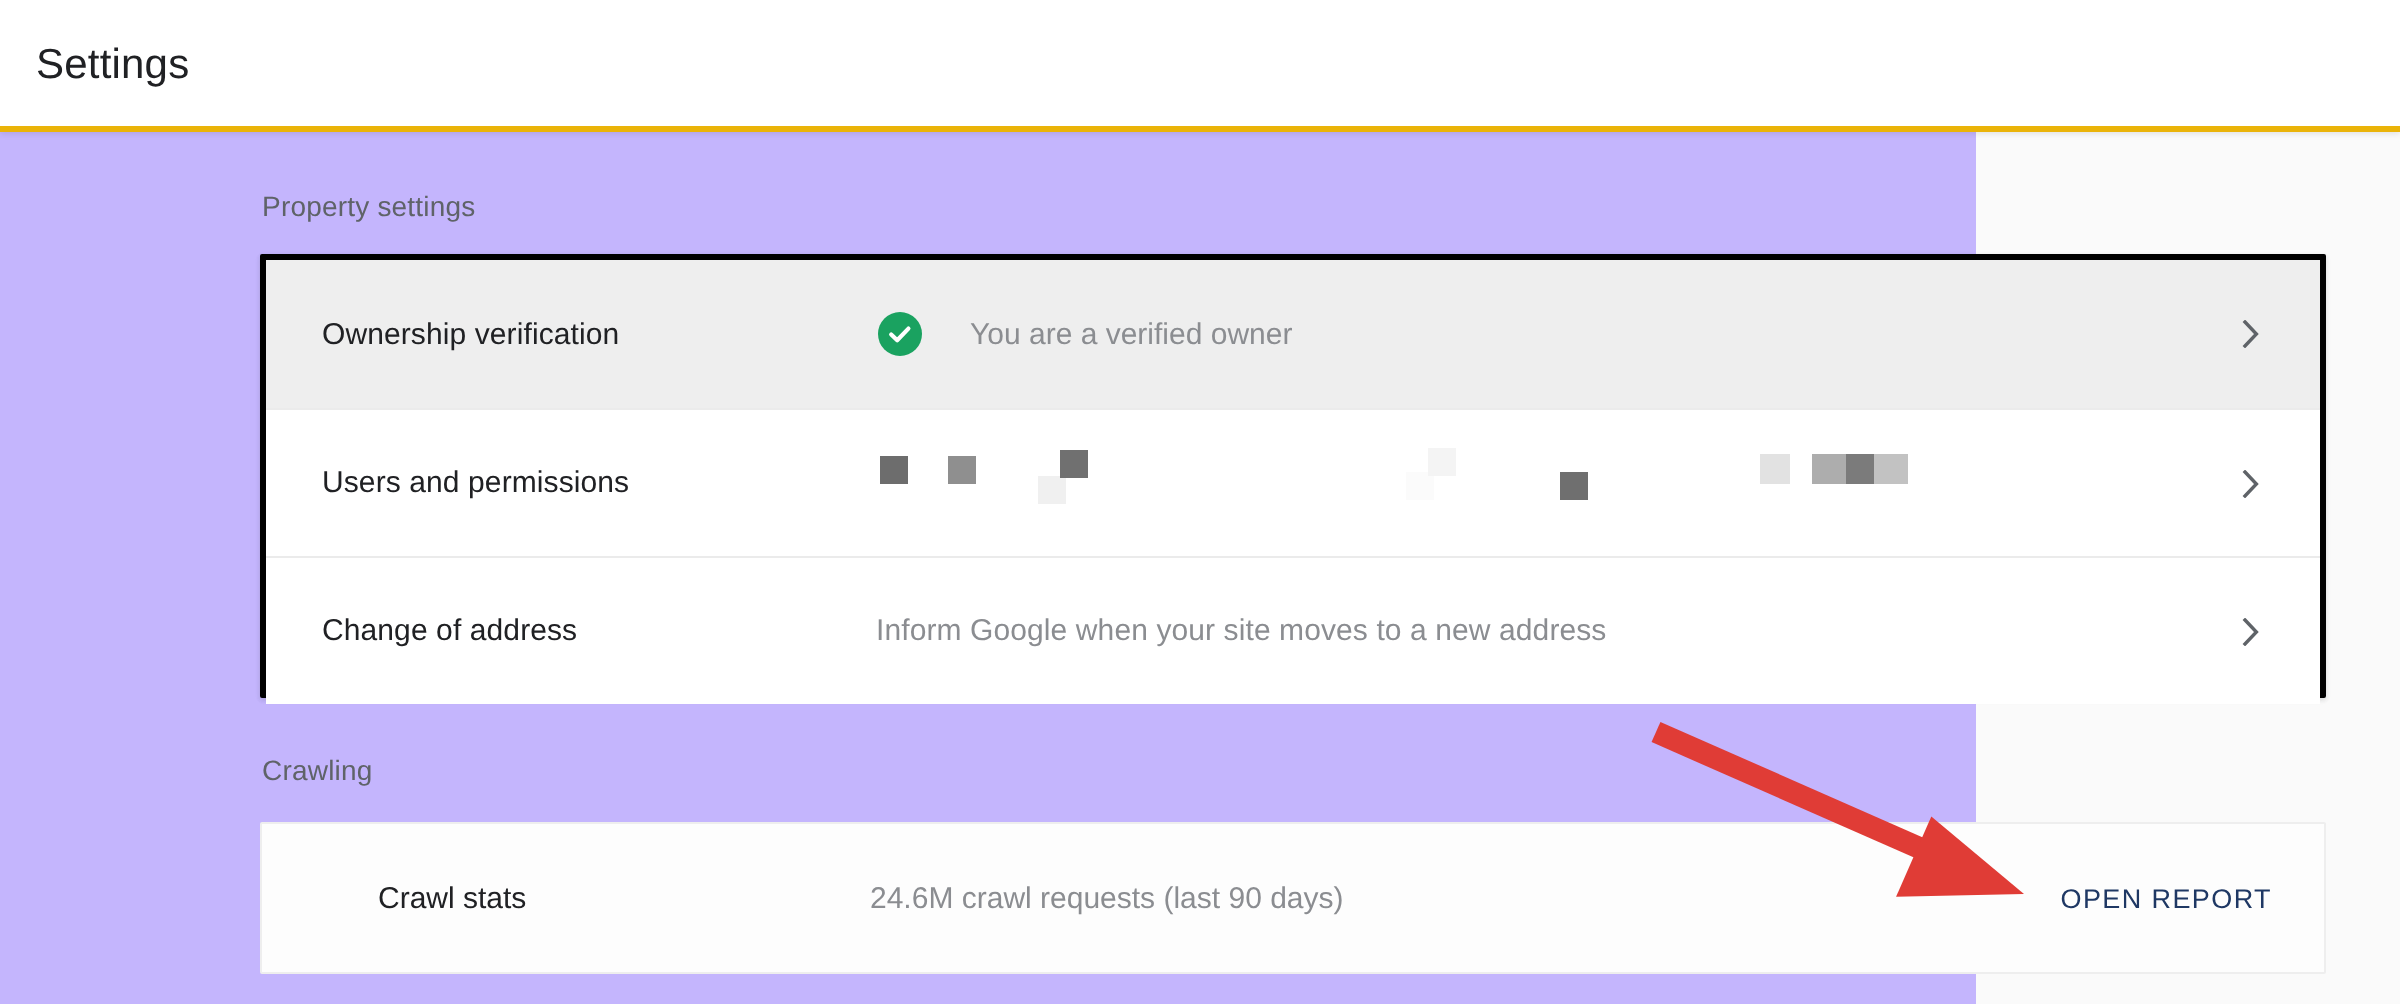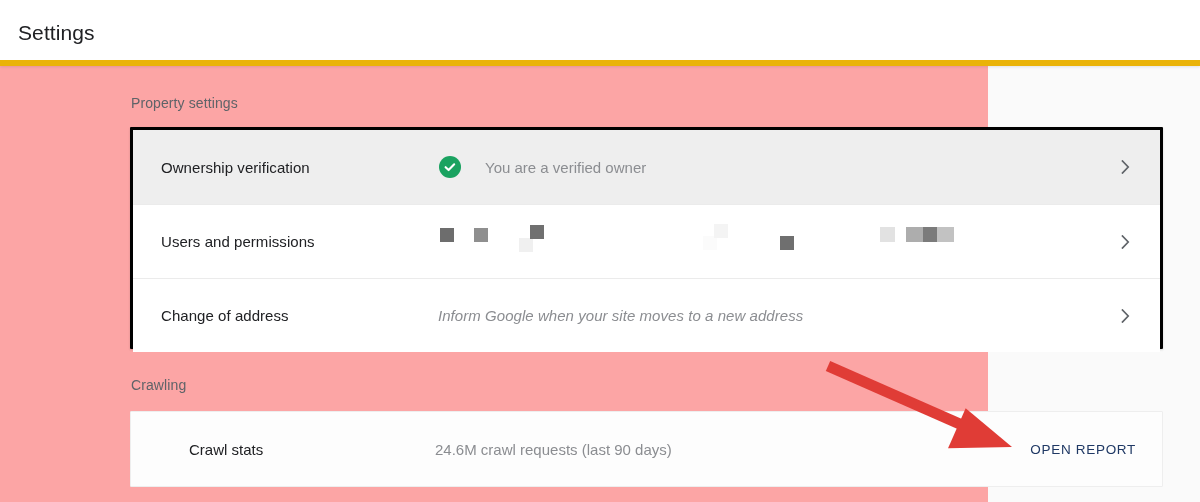--- a/index.html
+++ b/index.html
@@ -17,42 +17,42 @@
   }
 
   
   .app-header {
     position: absolute;
     left: 0; top: 0;
     width: 1200px;
     height: 66px;
     background: #ffffff;
     box-sizing: border-box;
-    border-bottom: 6px solid #eab308;
+    border-bottom: 3px solid #eab308;
     box-shadow: 0 1px 3px rgba(0,0,0,0.10);
     z-index: 5;
   }
   .app-header .title {
     position: absolute;
     left: 18px;
     top: 18px;
     font-size: 21px;
     color: #202124;
     letter-spacing: 0.1px;
     line-height: 30px;
   }
 
   
   .content {
     position: absolute;
     left: 0;
     top: 66px;
     width: 988px;
     height: 436px;
-    background: #fca5a5;
+    background: #c4b5fd;
   }
 
   .section-label {
     position: absolute;
     left: 131px;
     font-size: 14px;
     color: #5f6368;
     letter-spacing: 0.1px;
   }
   .section-label.property { top: 29px; }
@@ -105,21 +105,20 @@
   }
 
   .row-value {
     position: absolute;
     left: 305px;
     font-size: 15px;
     color: #8b8d91;
     letter-spacing: 0.05px;
     display: flex;
     align-items: center;
-    font-style: italic;
   }
 
   
   .check-icon {
     position: absolute;
     left: 306px;
     width: 22px;
     height: 22px;
     border-radius: 50%;
     background: #1aa260;

